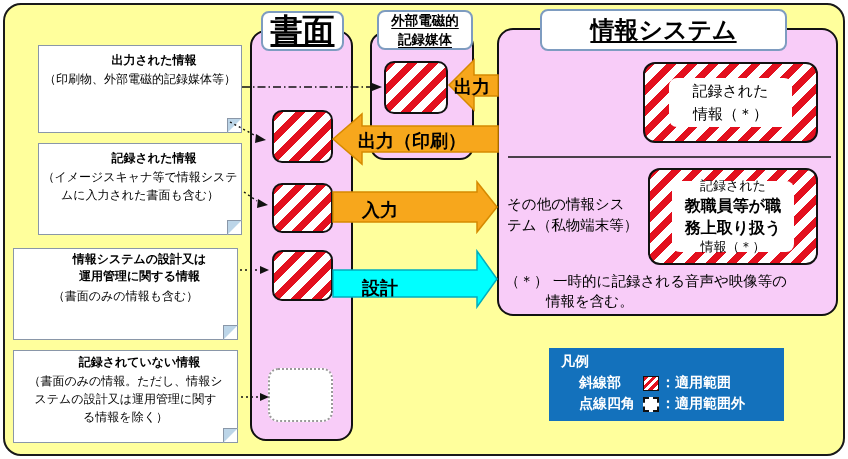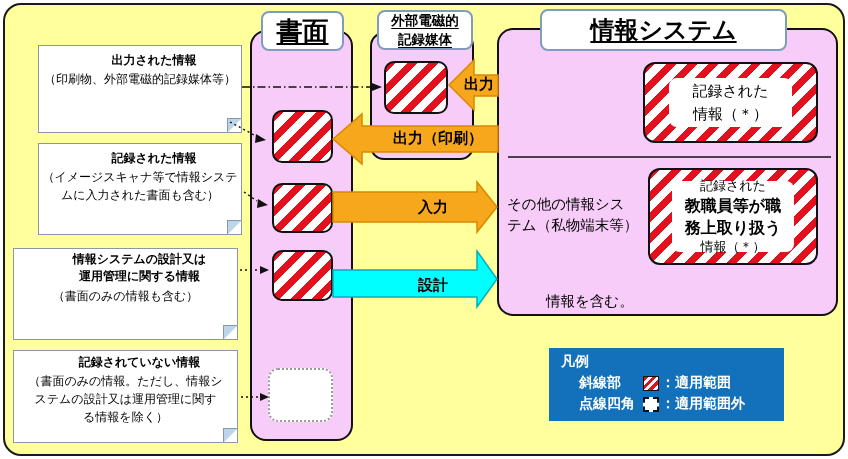--- a/index.html
+++ b/index.html
@@ -12,40 +12,40 @@
   .hdr-label span{text-decoration:underline;text-underline-offset:3px;white-space:pre-line;}
   .stripebox{background:repeating-linear-gradient(135deg,#E3101E 0 7px,#ffffff 7px 15px);border:2px solid #111;border-radius:10px;z-index:10;}
   .dottedbox{background:#fff;border:2px dotted #9a9a9a;border-radius:10px;z-index:10;}
   .callout{background:#fff;border:1.5px solid #8a97a8;color:#000;text-align:center;z-index:5;}
   .fold{position:absolute;right:-1px;bottom:-1px;width:15px;height:15px;background:#BCD5E8;border-left:1px solid #8a97a8;border-top:1px solid #8a97a8;clip-path:polygon(0 100%,100% 0,0 0);}
   .callout-title{font-weight:bold;font-size:12px;line-height:1.45;margin-top:6px;white-space:pre-line;padding-left:28px;}
   .callout-sub{font-size:12px;line-height:1.5;white-space:pre-line;margin-top:1px;}
   .stripeframe{background:repeating-linear-gradient(135deg,#E3101E 0 7px,#ffffff 7px 15px);border:2px solid #111;border-radius:12px;z-index:10;display:flex;}
   .innerwhite{background:#fff;border-radius:8px;flex:1;display:flex;flex-direction:column;align-items:center;justify-content:center;text-align:center;color:#000;}
   .systext{font-size:14.5px;line-height:1.45;color:#000;white-space:pre-line;z-index:10;}
-  .arrowlabel{font-weight:bold;font-size:15px;color:#000;z-index:35;text-align:right;}
+  .arrowlabel{font-weight:bold;font-size:18px;color:#000;z-index:35;text-align:left;}
   svg.overlay{position:absolute;left:0;top:0;z-index:30;pointer-events:none;}
   .legend{background:#1371BC;color:#fff;font-weight:bold;font-size:14px;z-index:10;padding:5px 0 0 12px;}
   .legend-row{display:flex;align-items:center;margin-left:18px;margin-top:3px;}
   .lg-label{display:inline-block;width:64px;}
   .lg-swatch1{width:16px;height:15px;background:repeating-linear-gradient(135deg,#E3101E 0 3px,#fff 3px 6px);border:1.5px solid #111;margin-right:2px;}
   .lg-swatch2{width:16px;height:15px;background:#fff;border:2.5px dashed #111;margin-right:2px;}
   .preline{white-space:pre-line;}
 </style>
 </head>
 <body>
 
 <div id="canvas">
   <div class="frame"></div>
 
   <div class="abs panel" style="left:250px;top:30px;width:103px;height:411px;border-radius:16px;"></div>
   <div class="abs panel" style="left:370px;top:32px;width:104px;height:128px;border-radius:14px;"></div>
   <div class="abs panel" style="left:497px;top:28px;width:341px;height:288px;border-radius:16px;"></div>
 
-  <div class="abs hdr-label" style="left:261px;top:11px;width:83px;height:40px;font-size:26px;">
+  <div class="abs hdr-label" style="left:261px;top:11px;width:83px;height:40px;font-size:32px;">
       <span>書面</span>
     </div>
   <div class="abs hdr-label" style="left:377px;top:10px;width:96px;height:40px;font-size:13.5px;line-height:1.4;">
       <span class="preline">外部電磁的
 記録媒体</span>
     </div>
   <div class="abs hdr-label" style="left:540px;top:9px;width:247px;height:42px;font-size:24px;">
       <span>情報システム</span>
     </div>
 
@@ -89,20 +89,21 @@
   <div class="abs systext" style="left:507px;top:194px;width:140px;">その他の情報シス
 テム（私物端末等）</div>
   <div class="abs stripeframe" style="left:648px;top:168px;width:170px;height:97px;padding:11px 22px;">
     <div class="innerwhite" style="font-size:13px;line-height:1.35;">
       <span>記録された</span>
       <span class="preline" style="font-weight:bold;font-size:16px;">教職員等が職
 務上取り扱う</span>
       <span>情報（＊）</span>
     </div>
   </div>
+  <div class="abs systext" style="left:505px;top:271px;">（＊） 一時的に記録される音声や映像等の</div>
   <div class="abs systext" style="left:546px;top:291px;">情報を含む。</div>
 
   <svg class="overlay" width="848" height="459" viewBox="0 0 848 459">
     <polygon points="449,85 474,60 474,75 498,75 498,96 474,96 474,110" fill="#F7A71C" stroke="#D68A00" stroke-width="1.5"></polygon>
     <polygon points="333,139 362,114 362,126 498,126 498,152 362,152 362,164" fill="#F7A71C" stroke="#D68A00" stroke-width="1.5"></polygon>
     <polygon points="333,192 477,192 477,182 497,207 477,232 477,222 333,222" fill="#F7A71C" stroke="#D68A00" stroke-width="1.5"></polygon>
     <polygon points="333,270 477,270 477,251 497,279 477,307 477,297 333,297" fill="#00FFFF" stroke="#00AEBE" stroke-width="1.5"></polygon>
     <line x1="242" y1="87" x2="374" y2="87" stroke="#111" stroke-width="1.4" stroke-dasharray="8 3 1.5 3"></line>
     <polygon points="382,87 372,83 372,91" fill="#111"></polygon>
     <line x1="230" y1="122" x2="256" y2="136" stroke="#111" stroke-width="1.4" stroke-dasharray="2 3"></line>

